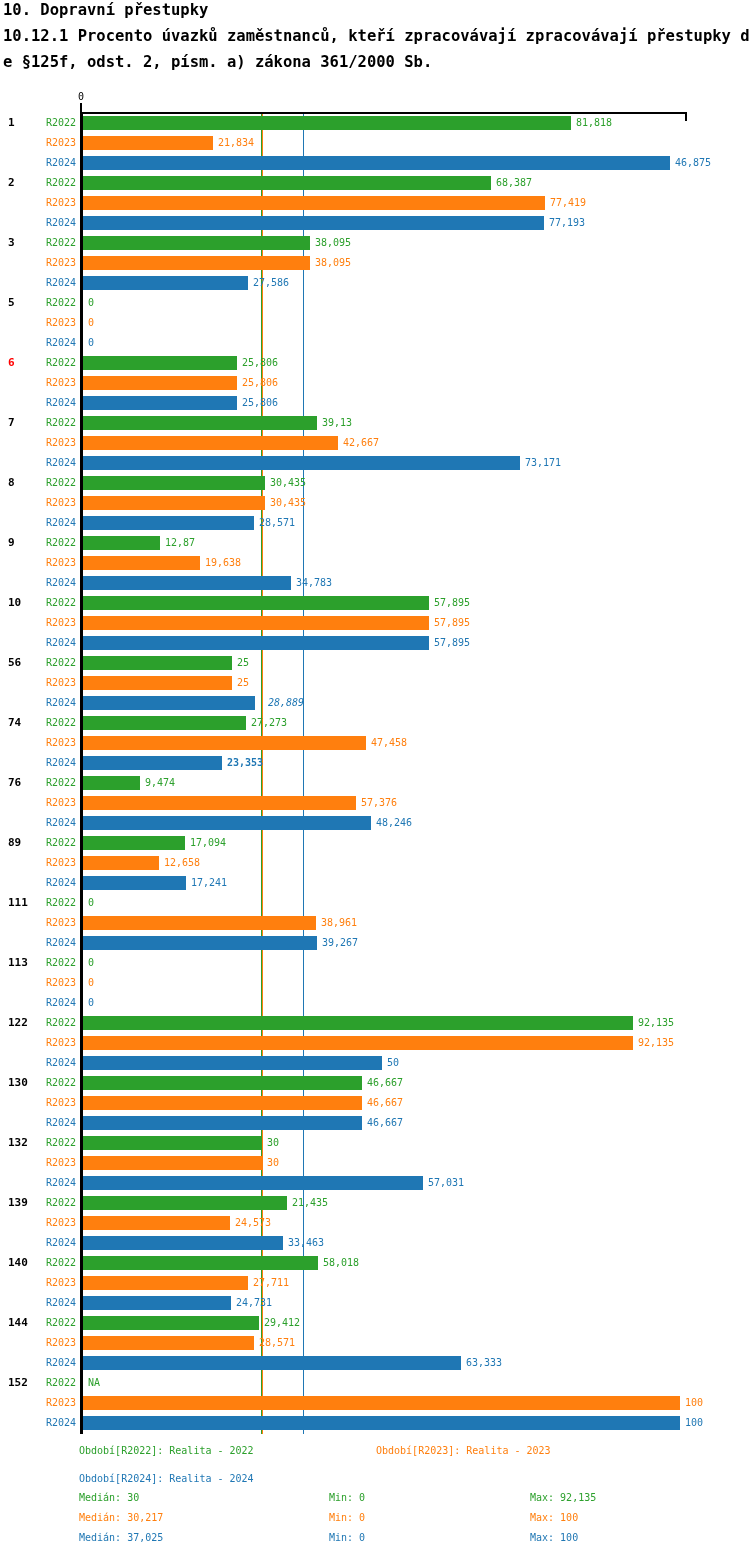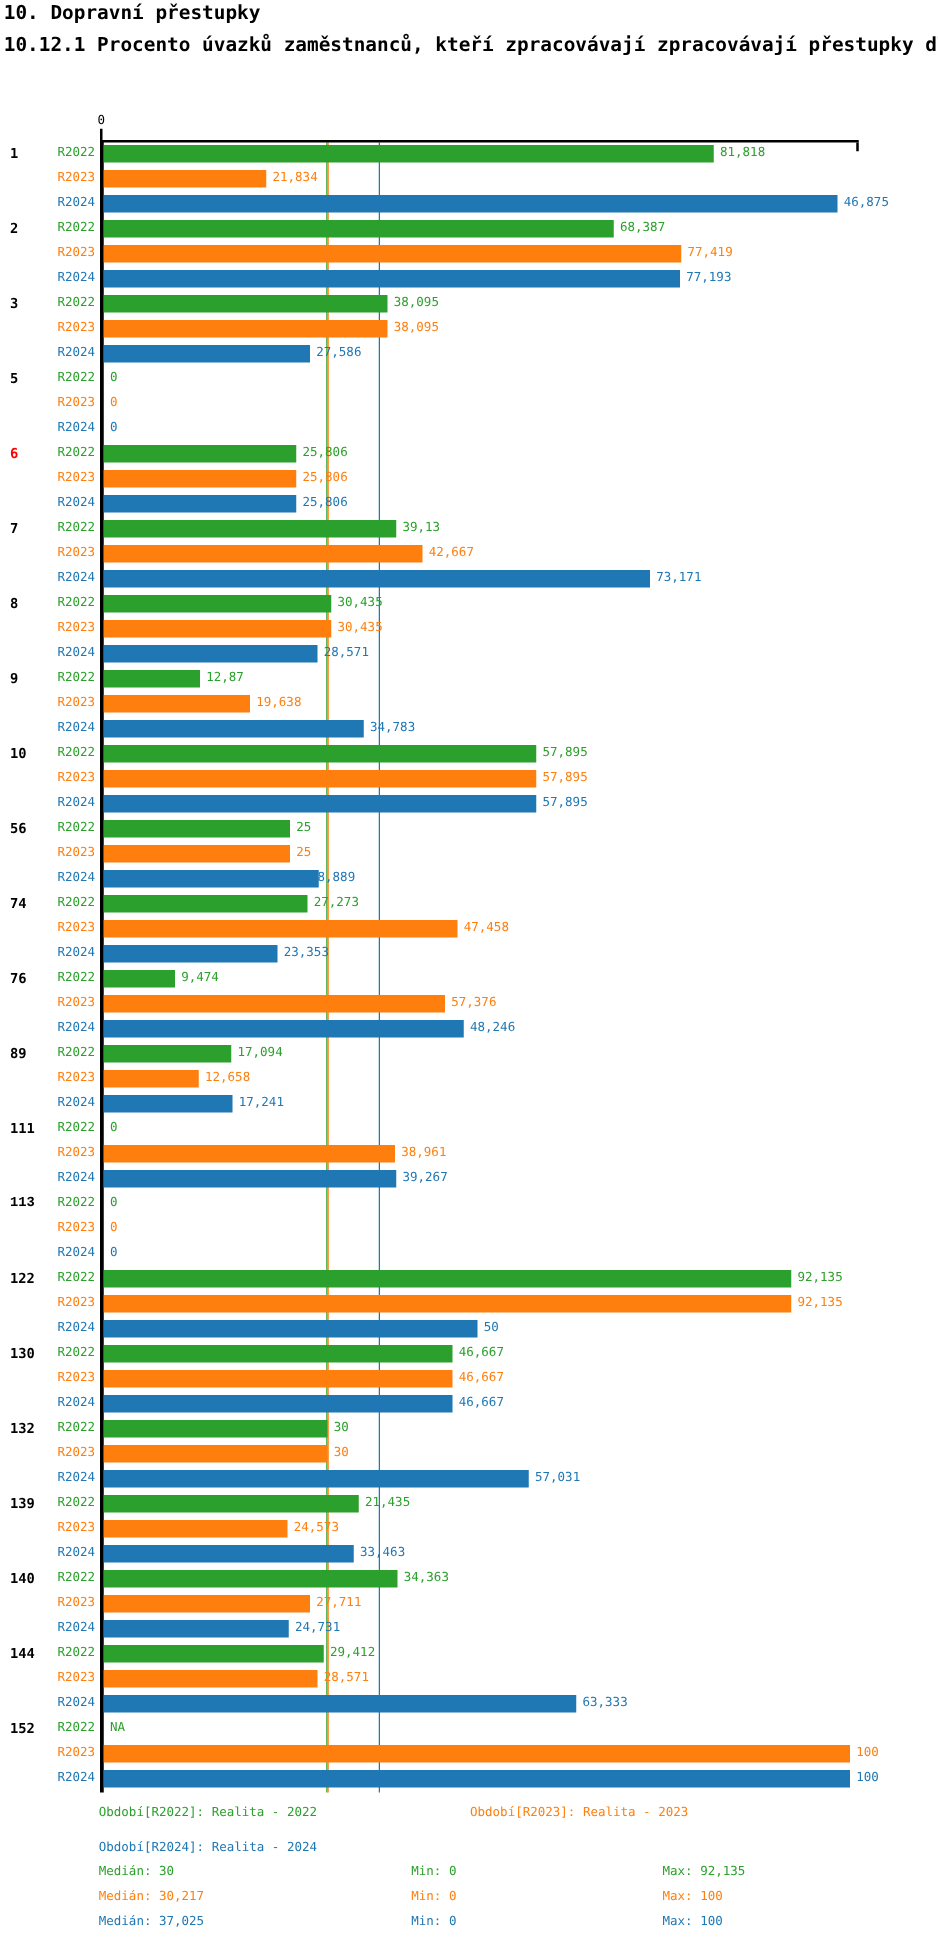--- a/index.html
+++ b/index.html
@@ -16,20 +16,21 @@
   .bar{position:absolute;}
   .mline{position:absolute;width:1px;}
   .legtxt{position:absolute;font-size:10px;line-height:14px;white-space:pre;}
 </style>
 </head>
 <body>
 
 <div id="page">
   <div class="t1">10. Dopravní přestupky</div>
   <div class="t2a">10.12.1 Procento úvazků zaměstnanců, kteří zpracovávají zpracovávají přestupky dl</div>
+  <div class="t2b">e §125f, odst. 2, písm. a) zákona 361/2000 Sb.</div>
   <div id="chart">
       <div class="mline" style="left: 261px; top: 114px; height: 1320px; background: rgb(44, 160, 44);"></div>
       <div class="mline" style="left: 262px; top: 114px; height: 1320px; background: rgb(255, 127, 14);"></div>
       <div class="mline" style="left: 303px; top: 114px; height: 1320px; background: rgb(31, 119, 180);"></div>
       <div class="axis" style="left: 80px; top: 112px; width: 607px; height: 2px;"></div>
       <div class="axis" style="left: 80px; top: 112px; width: 3px; height: 1322px;"></div>
       <div class="axis" style="left: 80px; top: 103px; width: 2px; height: 9px;"></div>
       <div class="axis" style="left: 685px; top: 114px; width: 2px; height: 7px;"></div>
       <div class="lbl" style="left: 75px; top: 90px; width: 12px; text-align: center; color: rgb(0, 0, 0);">0</div>
       <div class="gid" style="left: 8px; top: 116px; color: rgb(0, 0, 0);">1</div>
@@ -121,31 +122,31 @@
       <div class="lbl" style="left: 434px; top: 636px; color: rgb(31, 119, 180);">57,895</div>
       <div class="gid" style="left: 8px; top: 656px; color: rgb(0, 0, 0);">56</div>
       <div class="lbl" style="left: 46px; top: 656px; color: rgb(44, 160, 44);">R2022</div>
       <div class="bar" style="left: 83px; top: 656px; width: 149px; height: 14px; background: rgb(44, 160, 44);"></div>
       <div class="lbl" style="left: 237px; top: 656px; color: rgb(44, 160, 44);">25</div>
       <div class="lbl" style="left: 46px; top: 676px; color: rgb(255, 127, 14);">R2023</div>
       <div class="bar" style="left: 83px; top: 676px; width: 149px; height: 14px; background: rgb(255, 127, 14);"></div>
       <div class="lbl" style="left: 237px; top: 676px; color: rgb(255, 127, 14);">25</div>
       <div class="lbl" style="left: 46px; top: 696px; color: rgb(31, 119, 180);">R2024</div>
       <div class="bar" style="left: 83px; top: 696px; width: 172px; height: 14px; background: rgb(31, 119, 180);"></div>
-      <div class="lbl" style="left: 248px; top: 696px; color: rgb(31, 119, 180);">28,889</div>
+      <div class="lbl" style="left: 268px; top: 696px; color: rgb(31, 119, 180); font-style: italic;">28,889</div>
       <div class="gid" style="left: 8px; top: 716px; color: rgb(0, 0, 0);">74</div>
       <div class="lbl" style="left: 46px; top: 716px; color: rgb(44, 160, 44);">R2022</div>
       <div class="bar" style="left: 83px; top: 716px; width: 163px; height: 14px; background: rgb(44, 160, 44);"></div>
       <div class="lbl" style="left: 251px; top: 716px; color: rgb(44, 160, 44);">27,273</div>
       <div class="lbl" style="left: 46px; top: 736px; color: rgb(255, 127, 14);">R2023</div>
       <div class="bar" style="left: 83px; top: 736px; width: 283px; height: 14px; background: rgb(255, 127, 14);"></div>
       <div class="lbl" style="left: 371px; top: 736px; color: rgb(255, 127, 14);">47,458</div>
       <div class="lbl" style="left: 46px; top: 756px; color: rgb(31, 119, 180);">R2024</div>
       <div class="bar" style="left: 83px; top: 756px; width: 139px; height: 14px; background: rgb(31, 119, 180);"></div>
-      <div class="lbl" style="left: 227px; top: 756px; color: rgb(31, 119, 180);">23,353</div>
+      <div class="lbl" style="left: 227px; top: 756px; color: rgb(31, 119, 180); font-weight: bold;">23,353</div>
       <div class="gid" style="left: 8px; top: 776px; color: rgb(0, 0, 0);">76</div>
       <div class="lbl" style="left: 46px; top: 776px; color: rgb(44, 160, 44);">R2022</div>
       <div class="bar" style="left: 83px; top: 776px; width: 57px; height: 14px; background: rgb(44, 160, 44);"></div>
       <div class="lbl" style="left: 145px; top: 776px; color: rgb(44, 160, 44);">9,474</div>
       <div class="lbl" style="left: 46px; top: 796px; color: rgb(255, 127, 14);">R2023</div>
       <div class="bar" style="left: 83px; top: 796px; width: 273px; height: 14px; background: rgb(255, 127, 14);"></div>
       <div class="lbl" style="left: 361px; top: 796px; color: rgb(255, 127, 14);">57,376</div>
       <div class="lbl" style="left: 46px; top: 816px; color: rgb(31, 119, 180);">R2024</div>
       <div class="bar" style="left: 83px; top: 816px; width: 288px; height: 14px; background: rgb(31, 119, 180);"></div>
       <div class="lbl" style="left: 376px; top: 816px; color: rgb(31, 119, 180);">48,246</div>
@@ -161,21 +162,21 @@
       <div class="lbl" style="left: 191px; top: 876px; color: rgb(31, 119, 180);">17,241</div>
       <div class="gid" style="left: 8px; top: 896px; color: rgb(0, 0, 0);">111</div>
       <div class="lbl" style="left: 46px; top: 896px; color: rgb(44, 160, 44);">R2022</div>
       <div class="lbl" style="left: 88px; top: 896px; color: rgb(44, 160, 44);">0</div>
       <div class="lbl" style="left: 46px; top: 916px; color: rgb(255, 127, 14);">R2023</div>
       <div class="bar" style="left: 83px; top: 916px; width: 233px; height: 14px; background: rgb(255, 127, 14);"></div>
       <div class="lbl" style="left: 321px; top: 916px; color: rgb(255, 127, 14);">38,961</div>
       <div class="lbl" style="left: 46px; top: 936px; color: rgb(31, 119, 180);">R2024</div>
       <div class="bar" style="left: 83px; top: 936px; width: 234px; height: 14px; background: rgb(31, 119, 180);"></div>
       <div class="lbl" style="left: 322px; top: 936px; color: rgb(31, 119, 180);">39,267</div>
-      <div class="gid" style="left: 8px; top: 956px; color: rgb(0, 0, 0); font-family: Liberation Mono, monospace;">113</div>
+      <div class="gid" style="left: 8px; top: 956px; color: rgb(0, 0, 0);">113</div>
       <div class="lbl" style="left: 46px; top: 956px; color: rgb(44, 160, 44);">R2022</div>
       <div class="lbl" style="left: 88px; top: 956px; color: rgb(44, 160, 44);">0</div>
       <div class="lbl" style="left: 46px; top: 976px; color: rgb(255, 127, 14);">R2023</div>
       <div class="lbl" style="left: 88px; top: 976px; color: rgb(255, 127, 14);">0</div>
       <div class="lbl" style="left: 46px; top: 996px; color: rgb(31, 119, 180);">R2024</div>
       <div class="lbl" style="left: 88px; top: 996px; color: rgb(31, 119, 180);">0</div>
       <div class="gid" style="left: 8px; top: 1016px; color: rgb(0, 0, 0);">122</div>
       <div class="lbl" style="left: 46px; top: 1016px; color: rgb(44, 160, 44);">R2022</div>
       <div class="bar" style="left: 83px; top: 1016px; width: 550px; height: 14px; background: rgb(44, 160, 44);"></div>
       <div class="lbl" style="left: 638px; top: 1016px; color: rgb(44, 160, 44);">92,135</div>
@@ -211,21 +212,21 @@
       <div class="lbl" style="left: 292px; top: 1196px; color: rgb(44, 160, 44);">21,435</div>
       <div class="lbl" style="left: 46px; top: 1216px; color: rgb(255, 127, 14);">R2023</div>
       <div class="bar" style="left: 83px; top: 1216px; width: 147px; height: 14px; background: rgb(255, 127, 14);"></div>
       <div class="lbl" style="left: 235px; top: 1216px; color: rgb(255, 127, 14);">24,573</div>
       <div class="lbl" style="left: 46px; top: 1236px; color: rgb(31, 119, 180);">R2024</div>
       <div class="bar" style="left: 83px; top: 1236px; width: 200px; height: 14px; background: rgb(31, 119, 180);"></div>
       <div class="lbl" style="left: 288px; top: 1236px; color: rgb(31, 119, 180);">33,463</div>
       <div class="gid" style="left: 8px; top: 1256px; color: rgb(0, 0, 0);">140</div>
       <div class="lbl" style="left: 46px; top: 1256px; color: rgb(44, 160, 44);">R2022</div>
       <div class="bar" style="left: 83px; top: 1256px; width: 235px; height: 14px; background: rgb(44, 160, 44);"></div>
-      <div class="lbl" style="left: 323px; top: 1256px; color: rgb(44, 160, 44);">34,363</div>
+      <div class="lbl" style="left: 323px; top: 1256px; color: rgb(44, 160, 44);">58,018</div>
       <div class="lbl" style="left: 46px; top: 1276px; color: rgb(255, 127, 14);">R2023</div>
       <div class="bar" style="left: 83px; top: 1276px; width: 165px; height: 14px; background: rgb(255, 127, 14);"></div>
       <div class="lbl" style="left: 253px; top: 1276px; color: rgb(255, 127, 14);">27,711</div>
       <div class="lbl" style="left: 46px; top: 1296px; color: rgb(31, 119, 180);">R2024</div>
       <div class="bar" style="left: 83px; top: 1296px; width: 148px; height: 14px; background: rgb(31, 119, 180);"></div>
       <div class="lbl" style="left: 236px; top: 1296px; color: rgb(31, 119, 180);">24,731</div>
       <div class="gid" style="left: 8px; top: 1316px; color: rgb(0, 0, 0);">144</div>
       <div class="lbl" style="left: 46px; top: 1316px; color: rgb(44, 160, 44);">R2022</div>
       <div class="bar" style="left: 83px; top: 1316px; width: 176px; height: 14px; background: rgb(44, 160, 44);"></div>
       <div class="lbl" style="left: 264px; top: 1316px; color: rgb(44, 160, 44);">29,412</div>

